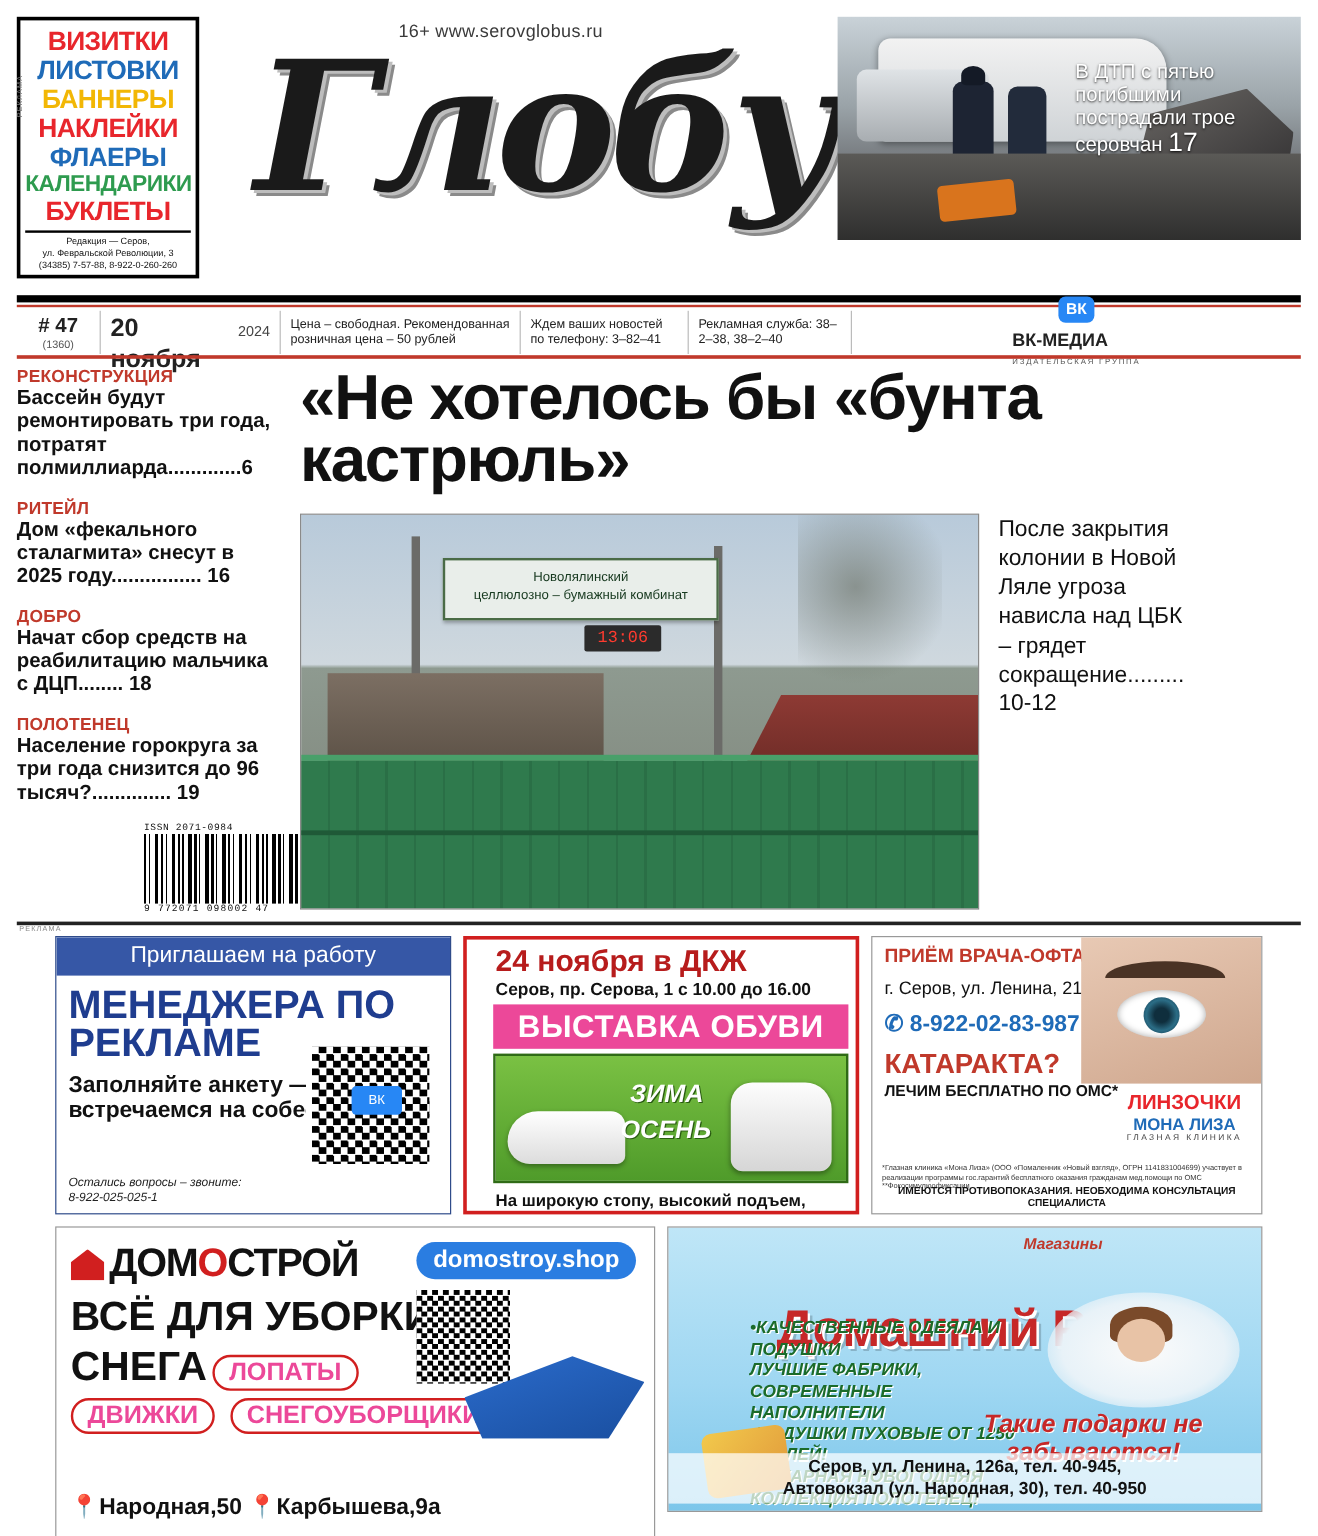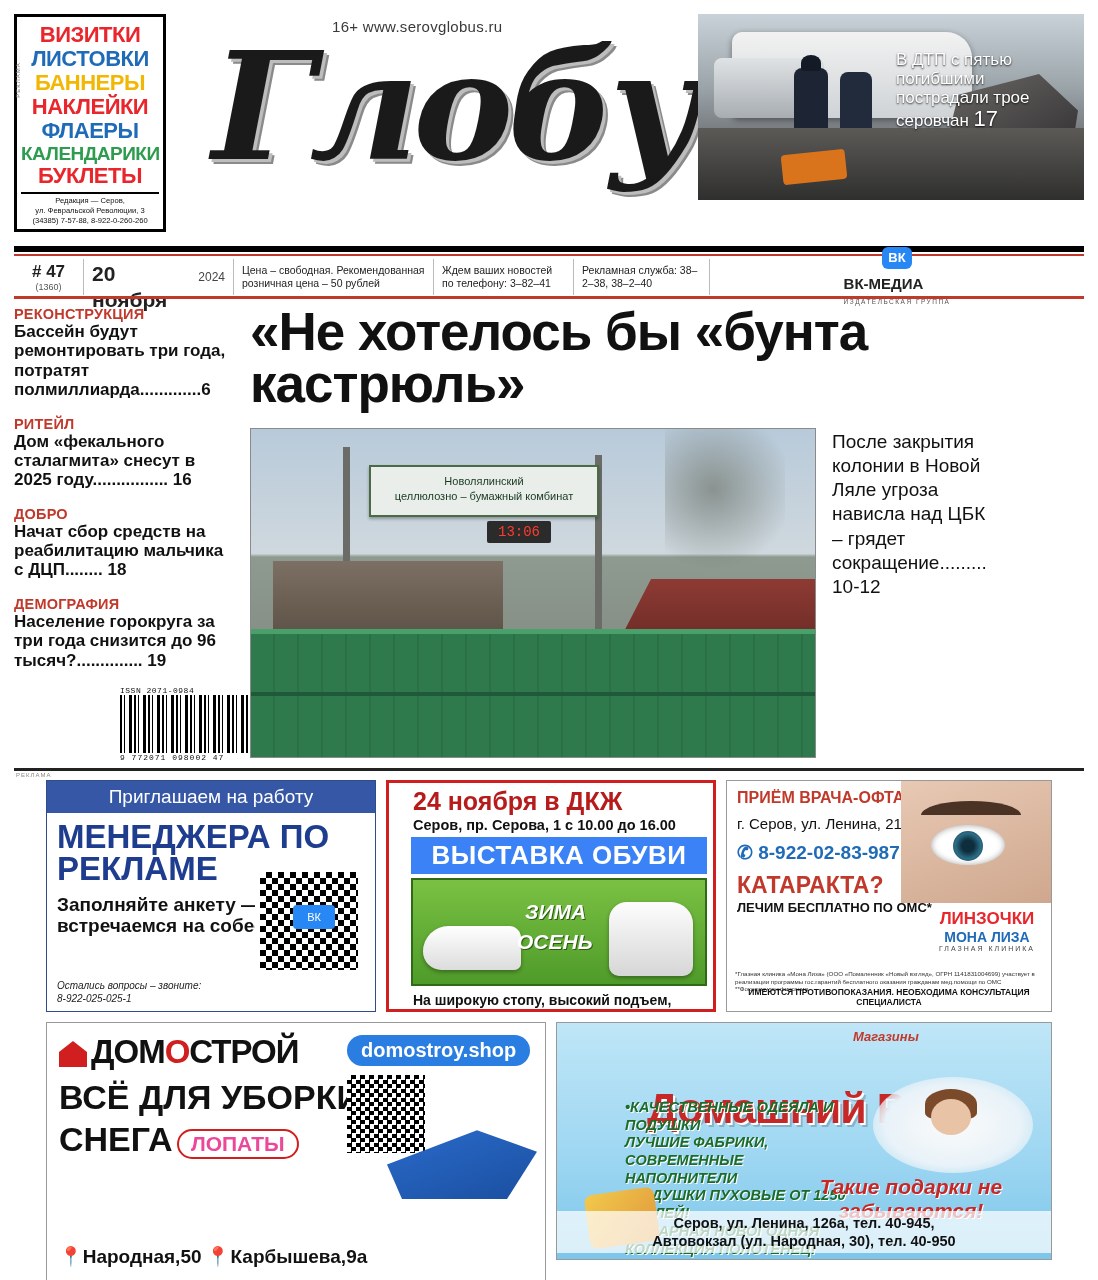--- a/index.html
+++ b/index.html
@@ -186,21 +186,21 @@
   .ad1 p { margin:8px 10px 0 10px; font-size:19px; line-height:1.12; font-weight:bold; }
   .ad1 .qr { position:absolute; right:12px; top:86px; width:108px; height:108px;
     background:repeating-conic-gradient(#000 0 25%, #fff 0 50%) 0 0/12px 12px; border:5px solid #fff; }
   .ad1 .qr .vk { position:absolute; left:33px; top:33px; width:42px; height:24px; background:#2787F5; color:#fff; font-size:11px; text-align:center; line-height:24px; border-radius:4px; }
   .ad1 .foot { position:absolute; left:10px; bottom:6px; font-size:10px; font-style:italic; line-height:1.3; color:#222; }
 
   
   .ad2 { left:386px; top:780px; width:330px; height:232px; border:3px solid #d11f1f; background:#fff;padding-left:16px; }
   .ad2 .t1 { color:#b71c1c; font-weight:bold; font-size:25px; margin:4px 0 0 8px; }
   .ad2 .t2 { font-weight:bold; font-size:14.5px; margin:1px 0 4px 8px; }
-  .ad2 .banner { margin:0 6px; background:#3b82f6; color:#fff; font-weight:bold; font-size:26px; text-align:center; padding:3px 0; letter-spacing:0.5px; }
+  .ad2 .banner { margin:0 6px; background:#ec4899; color:#fff; font-weight:bold; font-size:26px; text-align:center; padding:3px 0; letter-spacing:0.5px; }
   .ad2 .green { position:relative; margin:4px 6px 0 6px; height:108px; background:linear-gradient(180deg,#7ac143,#4f9b2a); border:2px solid #2f6b16; }
   .ad2 .green .season { position:absolute; left:112px; top:20px; color:#fff; font-weight:bold; font-style:italic; font-size:21px; text-shadow:1px 1px 0 #2a5c12; }
   .ad2 .green .season2 { position:absolute; left:104px; top:50px; color:#fff; font-weight:bold; font-style:italic; font-size:21px; text-shadow:1px 1px 0 #2a5c12; }
   .ad2 .shoe { position:absolute; left:10px; top:46px; width:98px; height:44px; background:linear-gradient(180deg,#fff,#dcdcdc); border-radius:30px 14px 8px 22px; box-shadow:0 2px 4px rgba(0,0,0,.35); }
   .ad2 .boot { position:absolute; right:12px; top:22px; width:84px; height:74px; background:linear-gradient(180deg,#fdfdfd,#d6d6d6); border-radius:18px 22px 10px 10px; box-shadow:0 2px 4px rgba(0,0,0,.35); }
   .ad2 .bot { margin:6px 8px 0 8px; font-weight:bold; font-size:14px; line-height:1.2; }
 
   
   .ad3 { left:726px; top:780px; width:326px; height:232px; border:1px solid #999; background:#fff; }
   .ad3 .eye { position:absolute; right:0; top:0; width:150px; height:122px; background:linear-gradient(160deg,#e8c9b4,#cfa78e); }
@@ -323,21 +323,21 @@
     </div>
     <div class="teaser">
       <div class="rubric">РИТЕЙЛ</div>
       <div class="txt">Дом «фекального сталагмита» снесут в 2025 году................ 16</div>
     </div>
     <div class="teaser">
       <div class="rubric">ДОБРО</div>
       <div class="txt">Начат сбор средств на реабилитацию мальчика с ДЦП........ 18</div>
     </div>
     <div class="teaser">
-      <div class="rubric">ДЕМОГРАФИЯ</div>
+      <div class="rubric">ПОЛОТЕНЕЦ</div>
       <div class="txt">Население горокруга за три года снизится до 96 тысяч?.............. 19</div>
     </div>
 
     <div class="barcode">
       <div class="issn">ISSN 2071-0984</div>
       <div class="bars"></div>
       <div class="barnum">9 772071 098002     47</div>
     </div>
   </div>
 
@@ -413,20 +413,24 @@
   <div class="ad ad4">
     <div class="brand">
       <span class="house"></span><span>ДОМ</span><span class="red">О</span><span>СТРОЙ</span>
     </div>
     <div class="shop">domostroy.shop</div>
     <div class="qr"></div>
     <h3>ВСЁ ДЛЯ УБОРКИ</h3>
     <div class="row">
       <span style="font-weight:bold;font-size:34px">СНЕГА</span>
       <span class="pill">ЛОПАТЫ</span>
+    </div>
+    <div class="row">
+      <span class="pill">ДВИЖКИ</span>
+      <span class="pill">СНЕГОУБОРЩИКИ</span>
     </div>
     <div class="shovel"></div>
     <div class="addr">
       <span class="pin">📍</span><span>Народная,50</span>
       <span class="pin">📍</span><span>Карбышева,9а</span>
     </div>
     <div class="fine">ООО «РИТЕЙЛ» Юр. адрес: 623704, Свердловская обл., г. Березовский, территория пос. Первомайский, д. 24, пом. 65. ИНН 6678102862, ОГРН 1196658042965. Изображение товара может отличаться. Подробности у продавцов-консультантов. Предложение только для розничного покупателя. Не является публичной офертой. 2024 г.</div>
   </div>
 
   <div class="ad ad5">

